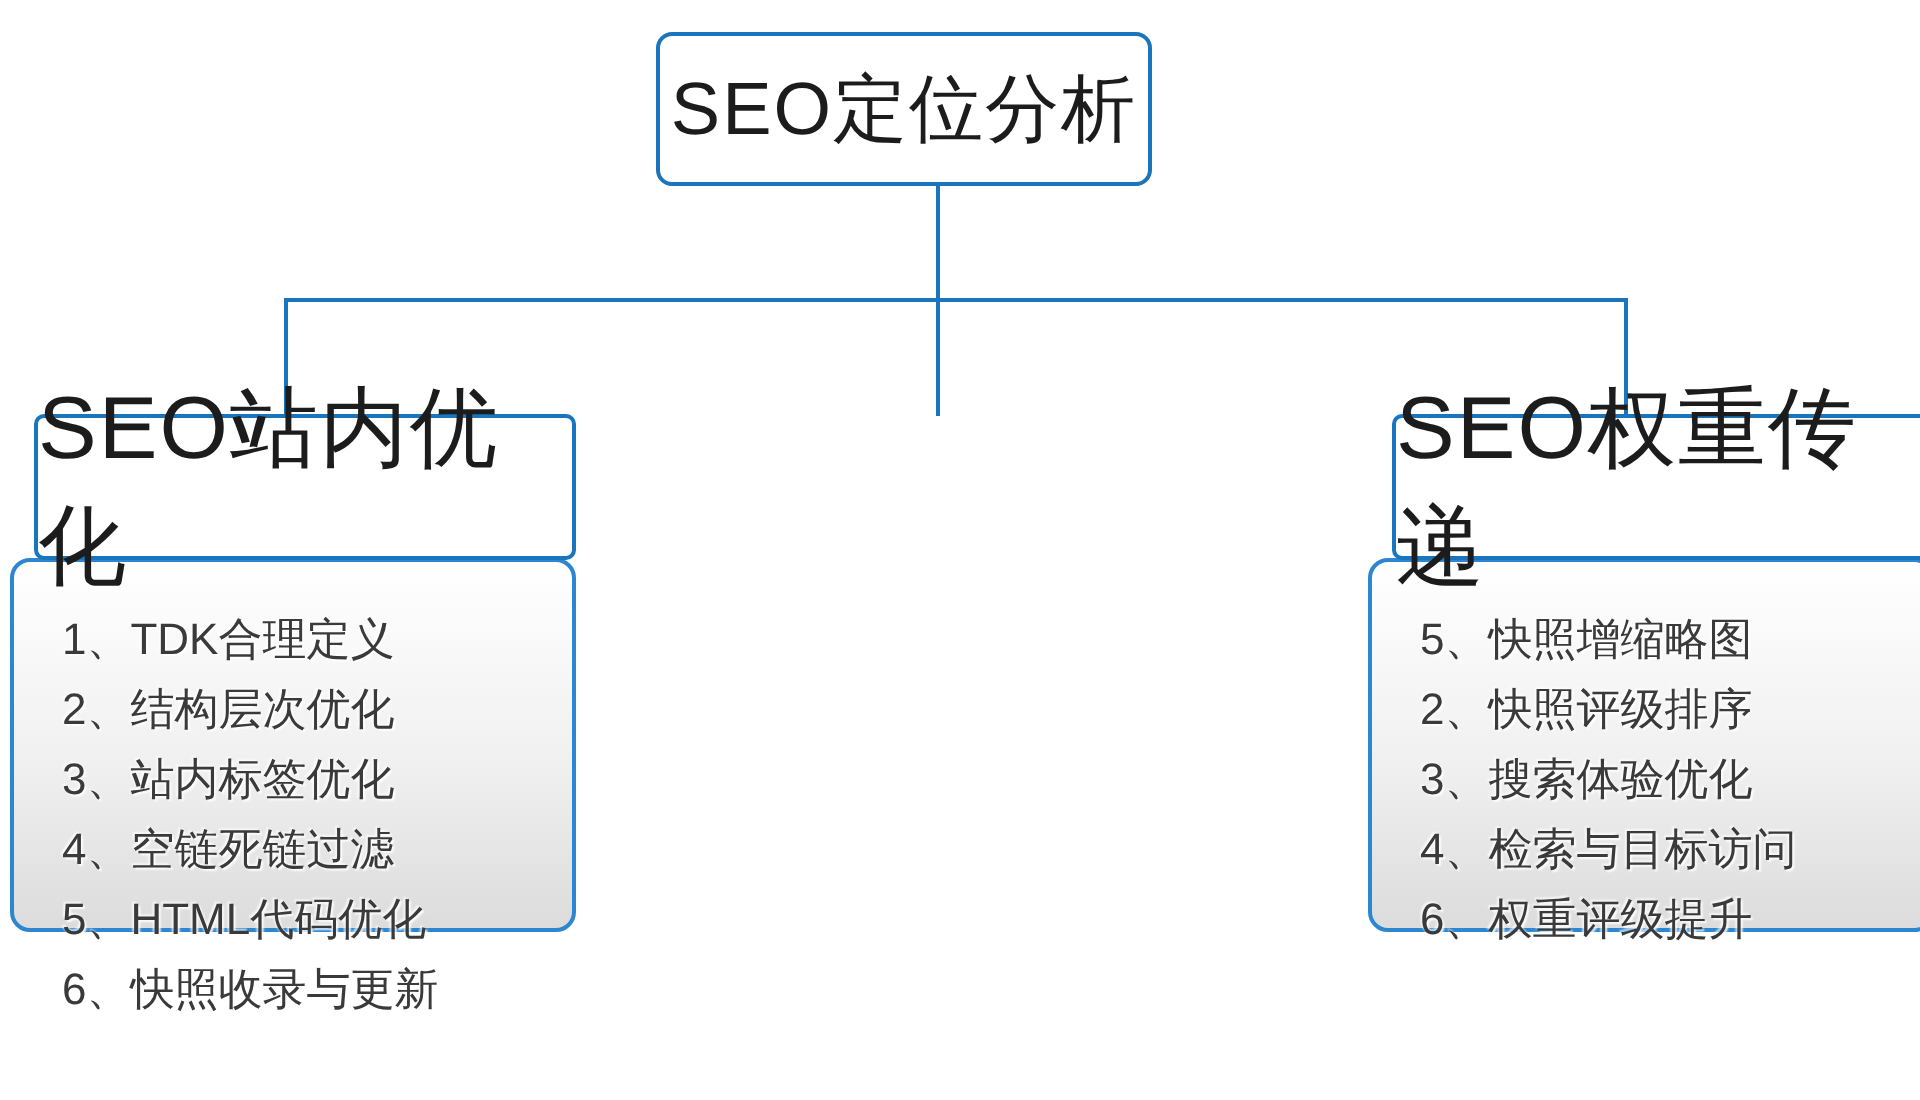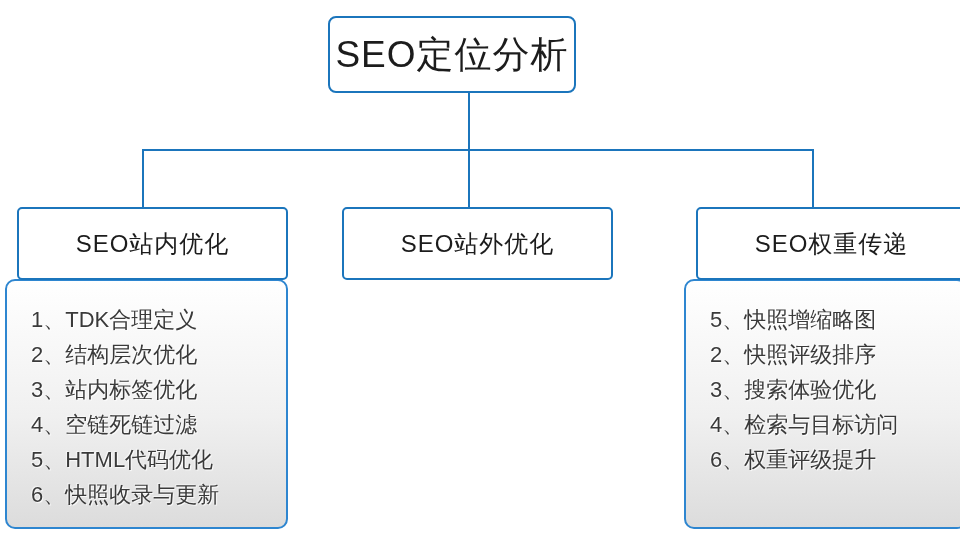--- a/index.html
+++ b/index.html
@@ -58,31 +58,31 @@
   .column.col-1 { left: 330px; }
   .column.col-2 { left: 684px; }
 
   .header-box {
     position: relative;
     height: 73px;
     background: #ffffff;
     border: 2px solid var(--accent);
     border-radius: 5px;
     display: flex; align-items: center; justify-content: center;
-    font-size: 24px;
+    font-size: 44px;
     color: var(--text_dark);
     letter-spacing: 1px;
     z-index: 2;
     margin-left: 12px;
   }
 
   .list-box {
     position: relative;
     margin-top: -1px;
-    height: 250px;
+    height: 187px;
     background: linear-gradient(to bottom, var(--list_bg_top) 0%, #f0f0f0 55%, var(--list_bg_bottom) 100%);
     border: 2px solid var(--list_border);
     border-radius: 10px;
     padding: 21px 10px 0 24px;
     z-index: 1;
   }
 
   .list-item {
     font-size: 22px;
     line-height: 35px;
@@ -109,21 +109,20 @@
       <div class="list-item">1、TDK合理定义</div>
       <div class="list-item">2、结构层次优化</div>
       <div class="list-item">3、站内标签优化</div>
       <div class="list-item">4、空链死链过滤</div>
       <div class="list-item">5、HTML代码优化</div>
       <div class="list-item">6、快照收录与更新</div>
     </div>
   </div>
 
   <div class="column col-1">
-    <div class="header-box">SEO站外优化</div>
   </div>
 
   <div class="column col-2">
     <div class="header-box">SEO权重传递</div>
     <div class="list-box">
       <div class="list-item">5、快照增缩略图</div>
       <div class="list-item">2、快照评级排序</div>
       <div class="list-item">3、搜索体验优化</div>
       <div class="list-item">4、检索与目标访问</div>
       <div class="list-item">6、权重评级提升</div>

